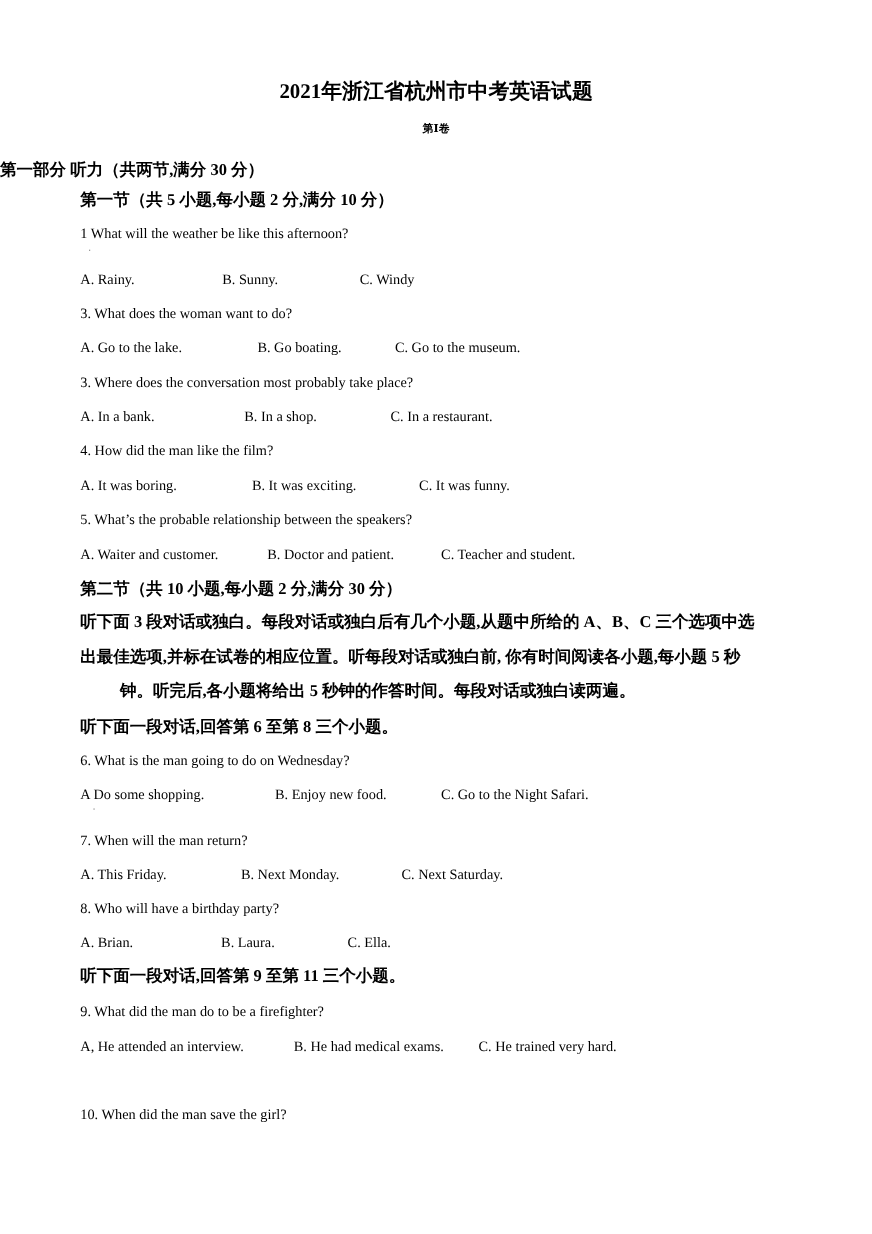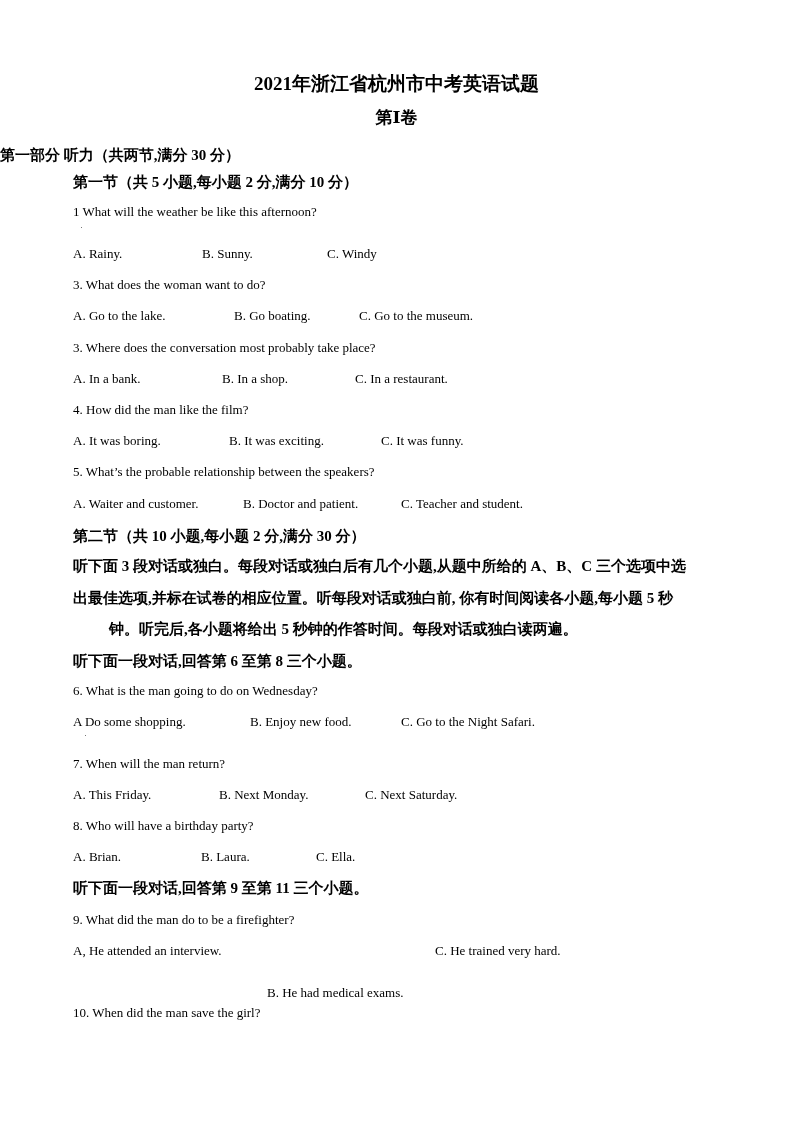--- a/index.html
+++ b/index.html
@@ -15,21 +15,21 @@
       font-family: "Liberation Serif", "DejaVu Serif", serif;
       color: #000;
     }
     .abs { position: absolute; white-space: nowrap; }
     .title {
       left: 0; width: 793px; text-align: center;
       top: 72px; font-size: 19px; font-weight: bold; line-height: 24px;
     }
     .vol {
       left: 0; width: 793px; text-align: center;
-      top: 108px; font-size: 17px; font-weight: bold; line-height: 20px;
+      top: 108px; font-size: 10px; font-weight: bold; line-height: 20px;
     }
     .part {
       left: 0; width: 702px; text-align: left;
       top: 145px; font-size: 15px; font-weight: bold; line-height: 20px;
       padding-left: 0px;
     }
     .sec {
       left: 73px; font-size: 15px; font-weight: bold; line-height: 20px;
     }
     .instr {
@@ -101,18 +101,18 @@
 
   <div class="abs q" style="top:818px;">8. Who will have a birthday party?</div>
   <div class="abs opt" style="left:73px; top:849px;">A. Brian.</div>
   <div class="abs opt" style="left:201px; top:849px;">B. Laura.</div>
   <div class="abs opt" style="left:316px; top:849px;">C. Ella.</div>
 
   <div class="abs instr" style="top:878px;">听下面一段对话,回答第 9 至第 11 三个小题。</div>
 
   <div class="abs q" style="top:912px;">9. What did the man do to be a firefighter?</div>
   <div class="abs opt" style="left:73px; top:943px;">A, He attended an interview.</div>
-  <div class="abs opt" style="left:267px; top:943px;margin-top:42px;">B. He had medical exams.</div>
+  <div class="abs opt" style="left:267px; top:943px;">B. He had medical exams.</div>
   <div class="abs opt" style="left:435px; top:943px;">C. He trained very hard.</div>
 
   <div class="abs q" style="top:1005px;">10. When did the man save the girl?</div>
 
 </div>
 
 </body></html>

